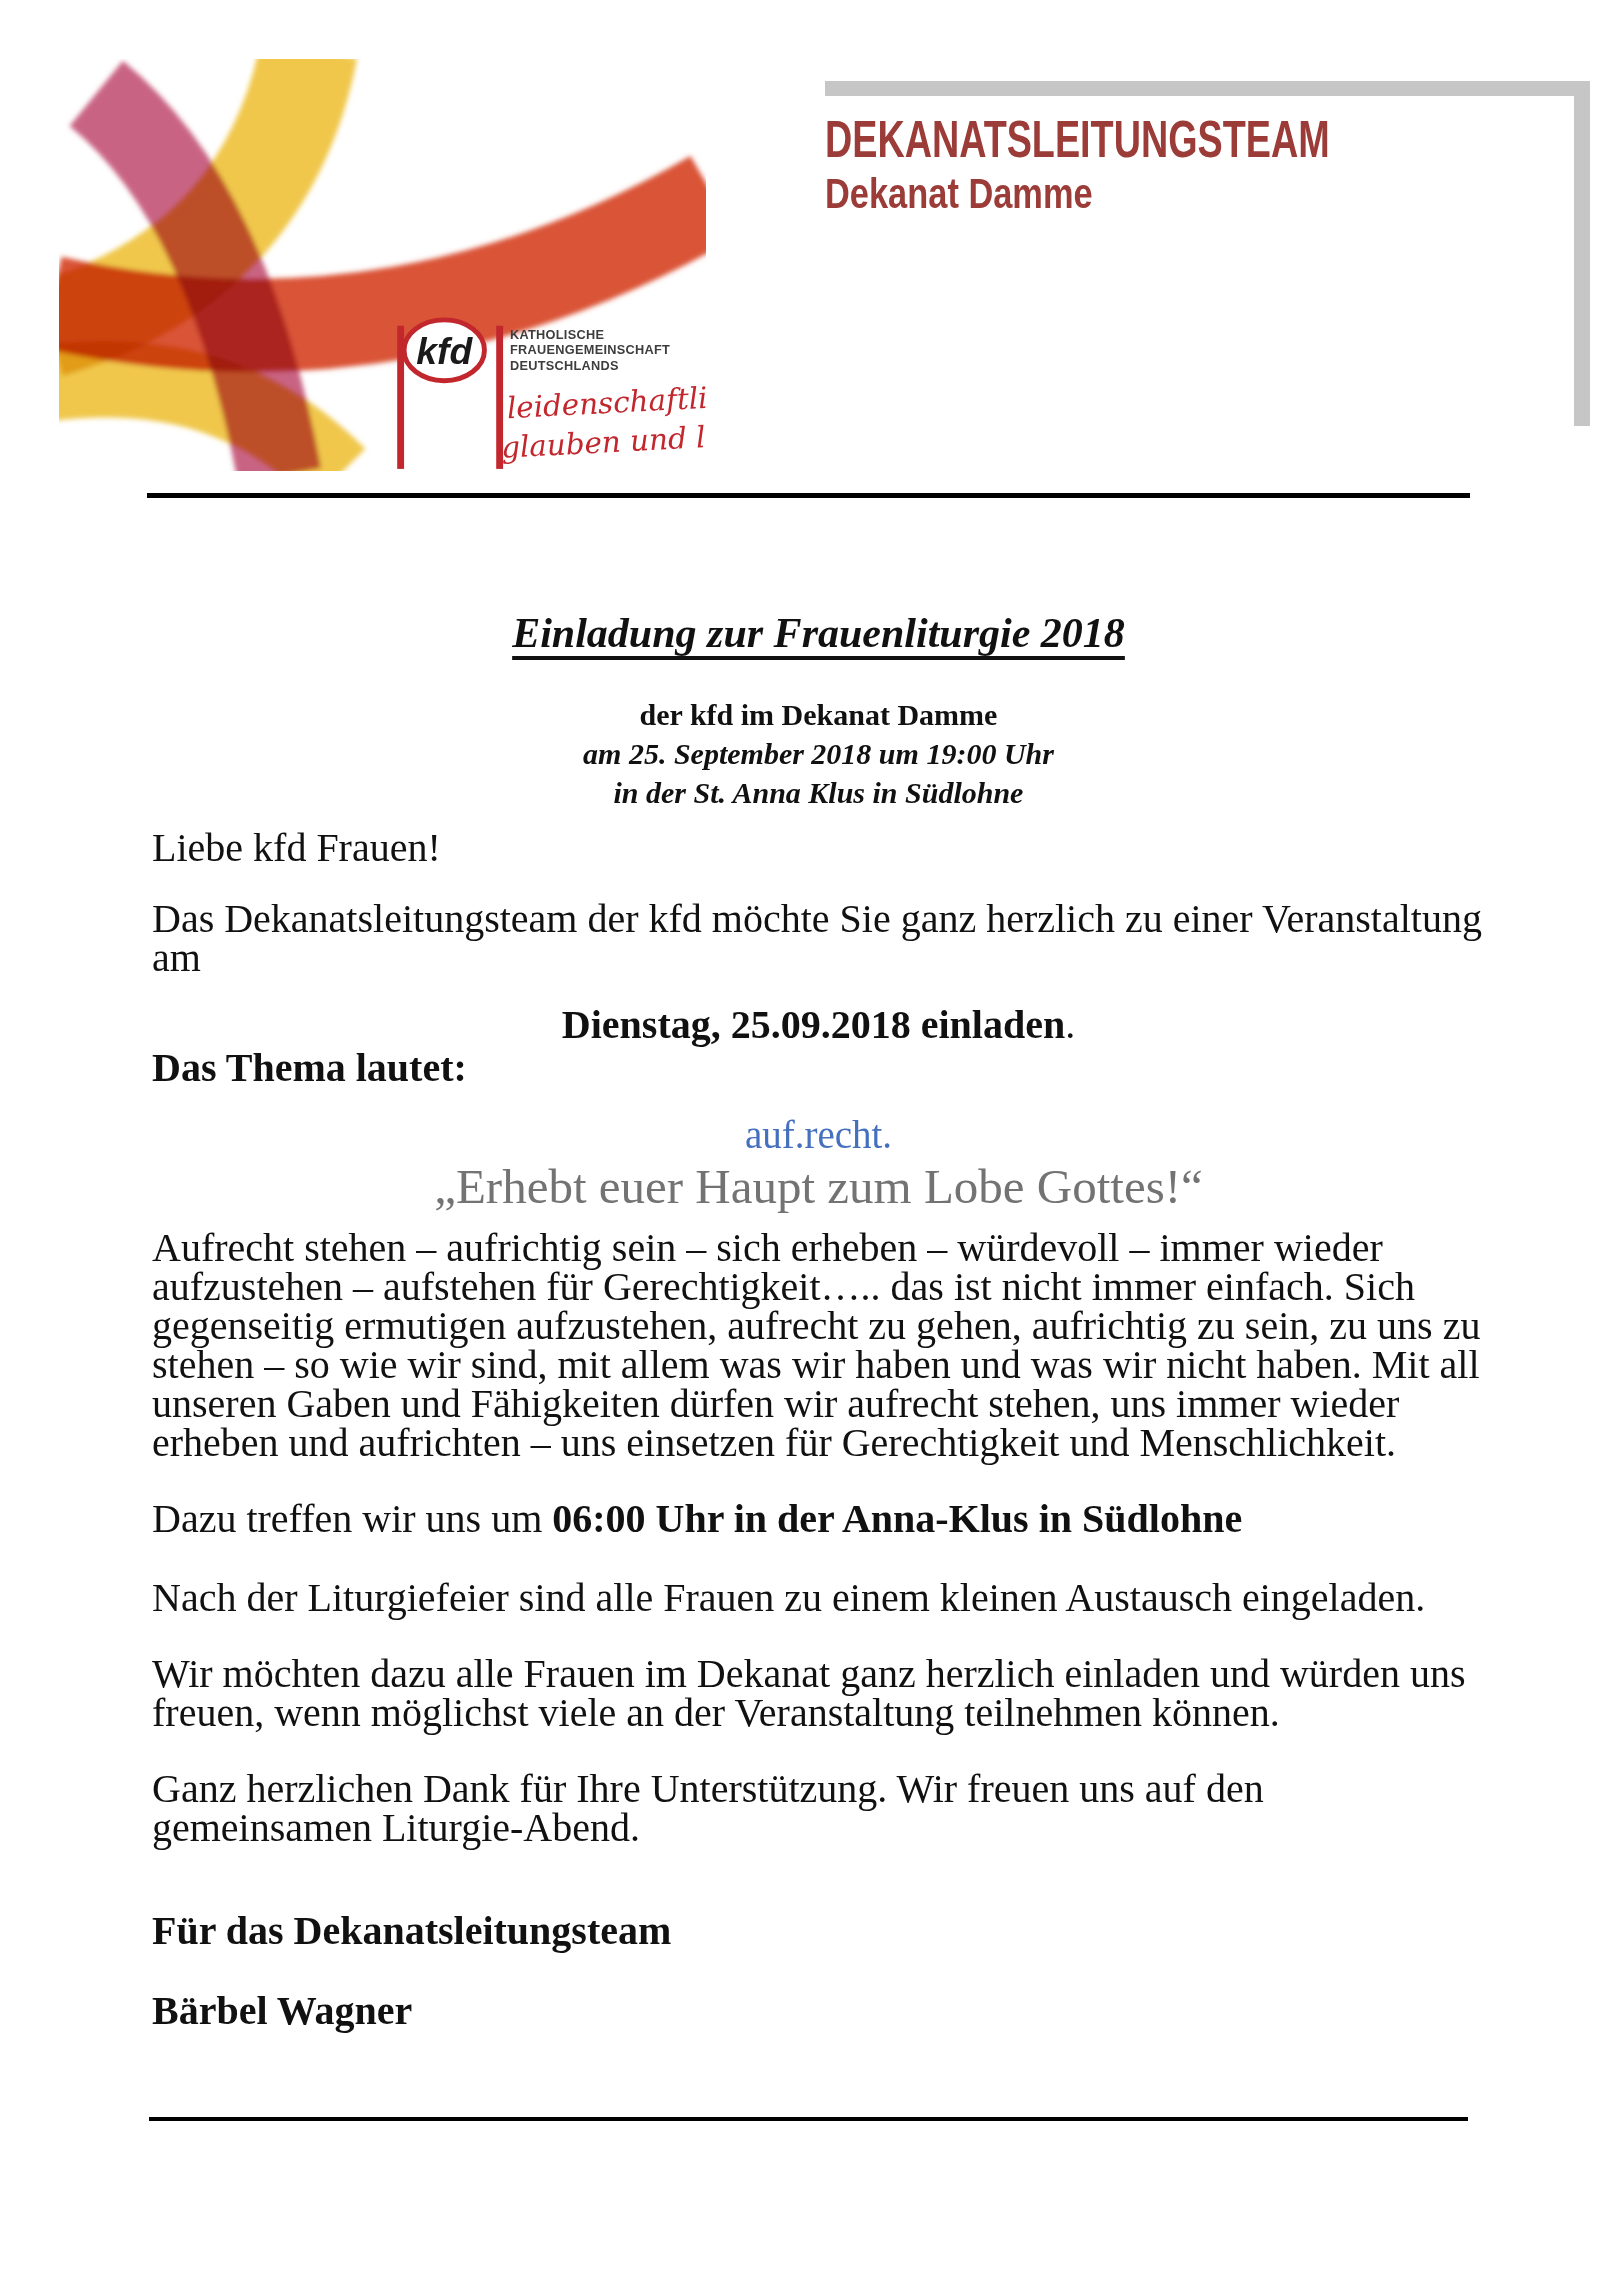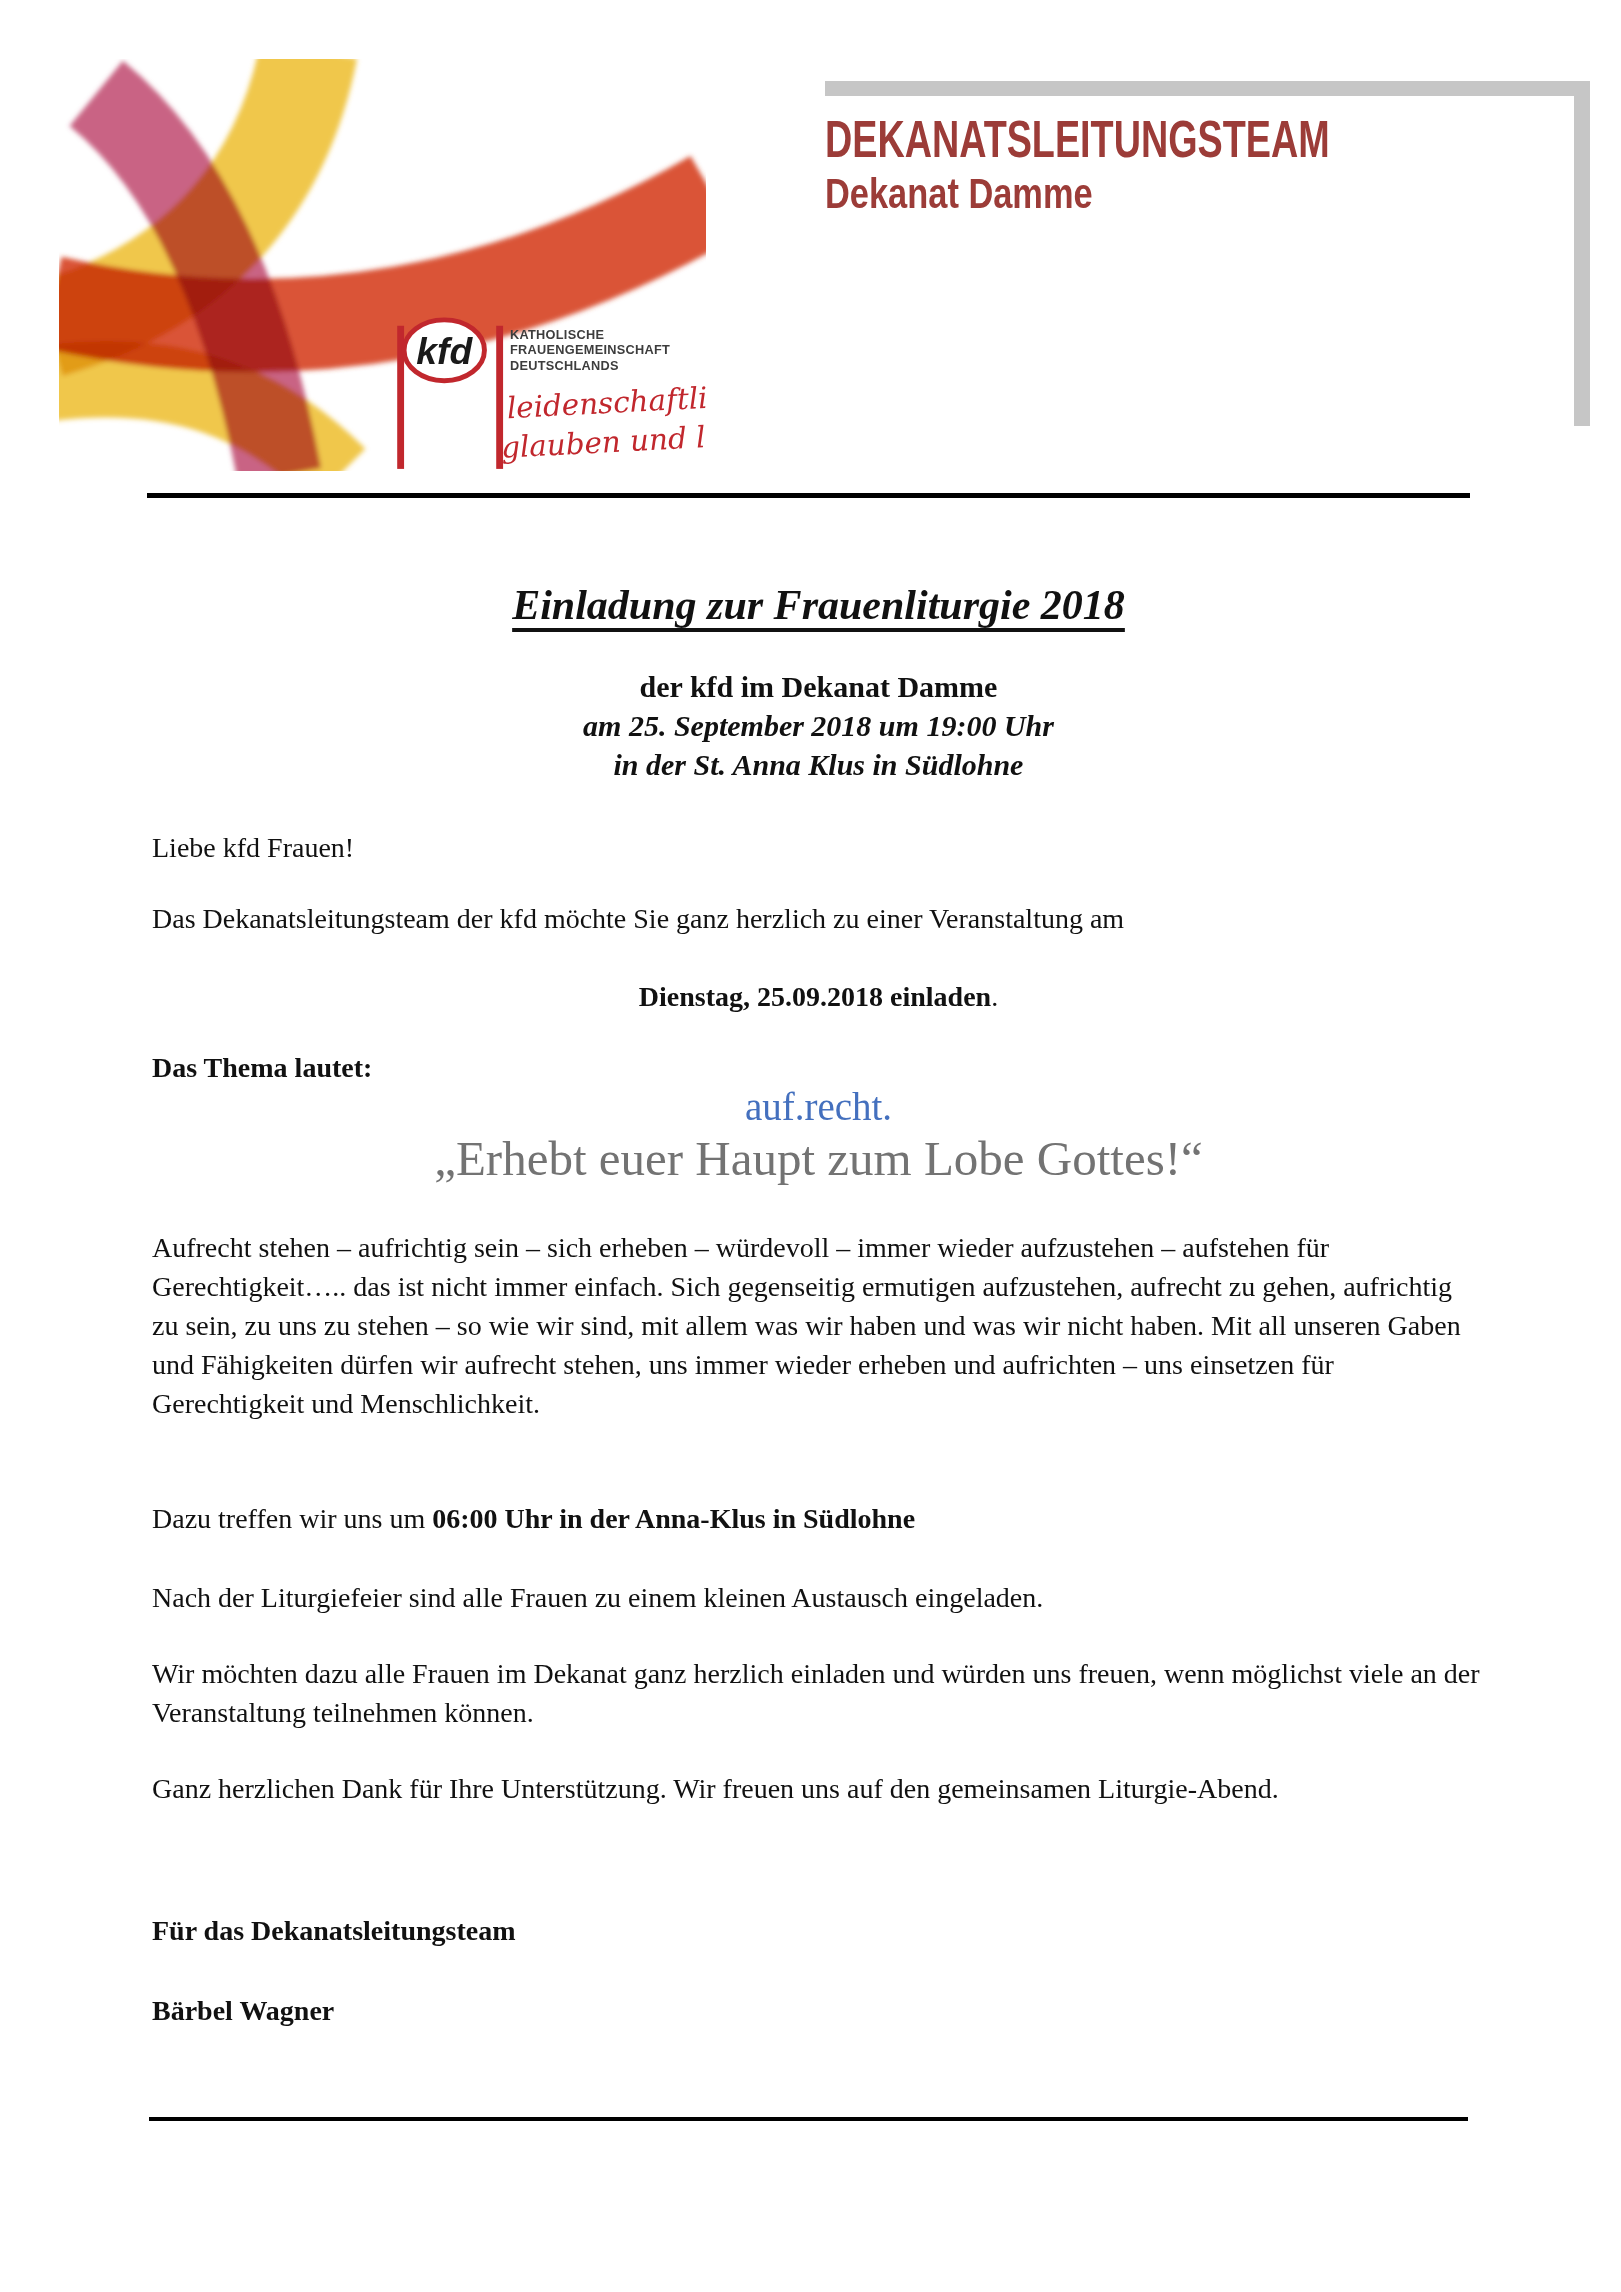--- a/index.html
+++ b/index.html
@@ -23,22 +23,22 @@
   .hdr-sub{
     position:absolute;left:825px;top:169px;
     font-family:"Liberation Sans", sans-serif;font-weight:bold;
     font-size:43px;color:#9c3c38;white-space:nowrap;
     transform:scaleX(.8);transform-origin:left top;
   }
   .rule-main{position:absolute;left:147px;top:493px;width:1323px;height:4.9px;background:#000;}
   
   .logo{position:absolute;left:59px;top:59px;width:647px;height:412px;}
   
-  .block{position:absolute;left:152px;width:1333px;font-size:28px;line-height:39px;}
-  .centered{text-align:center;}
+  .block{position:absolute;left:152px;width:1333px;font-size:40px;line-height:39px;}
+  .centered{text-align:center;margin-top:28px;}
   .letter-title{
     top:580px;font-size:42px;line-height:51px;font-weight:bold;font-style:italic;
   }
   .letter-title span{
     text-decoration:underline;text-decoration-thickness:3.9px;text-underline-offset:8.8px;
   }
   .subtitle{top:667px;font-size:30px;line-height:39px;font-weight:bold;}
   .subtitle .it{font-style:italic;}
   .salutation{top:828px;}
   .para1{top:899px;}

